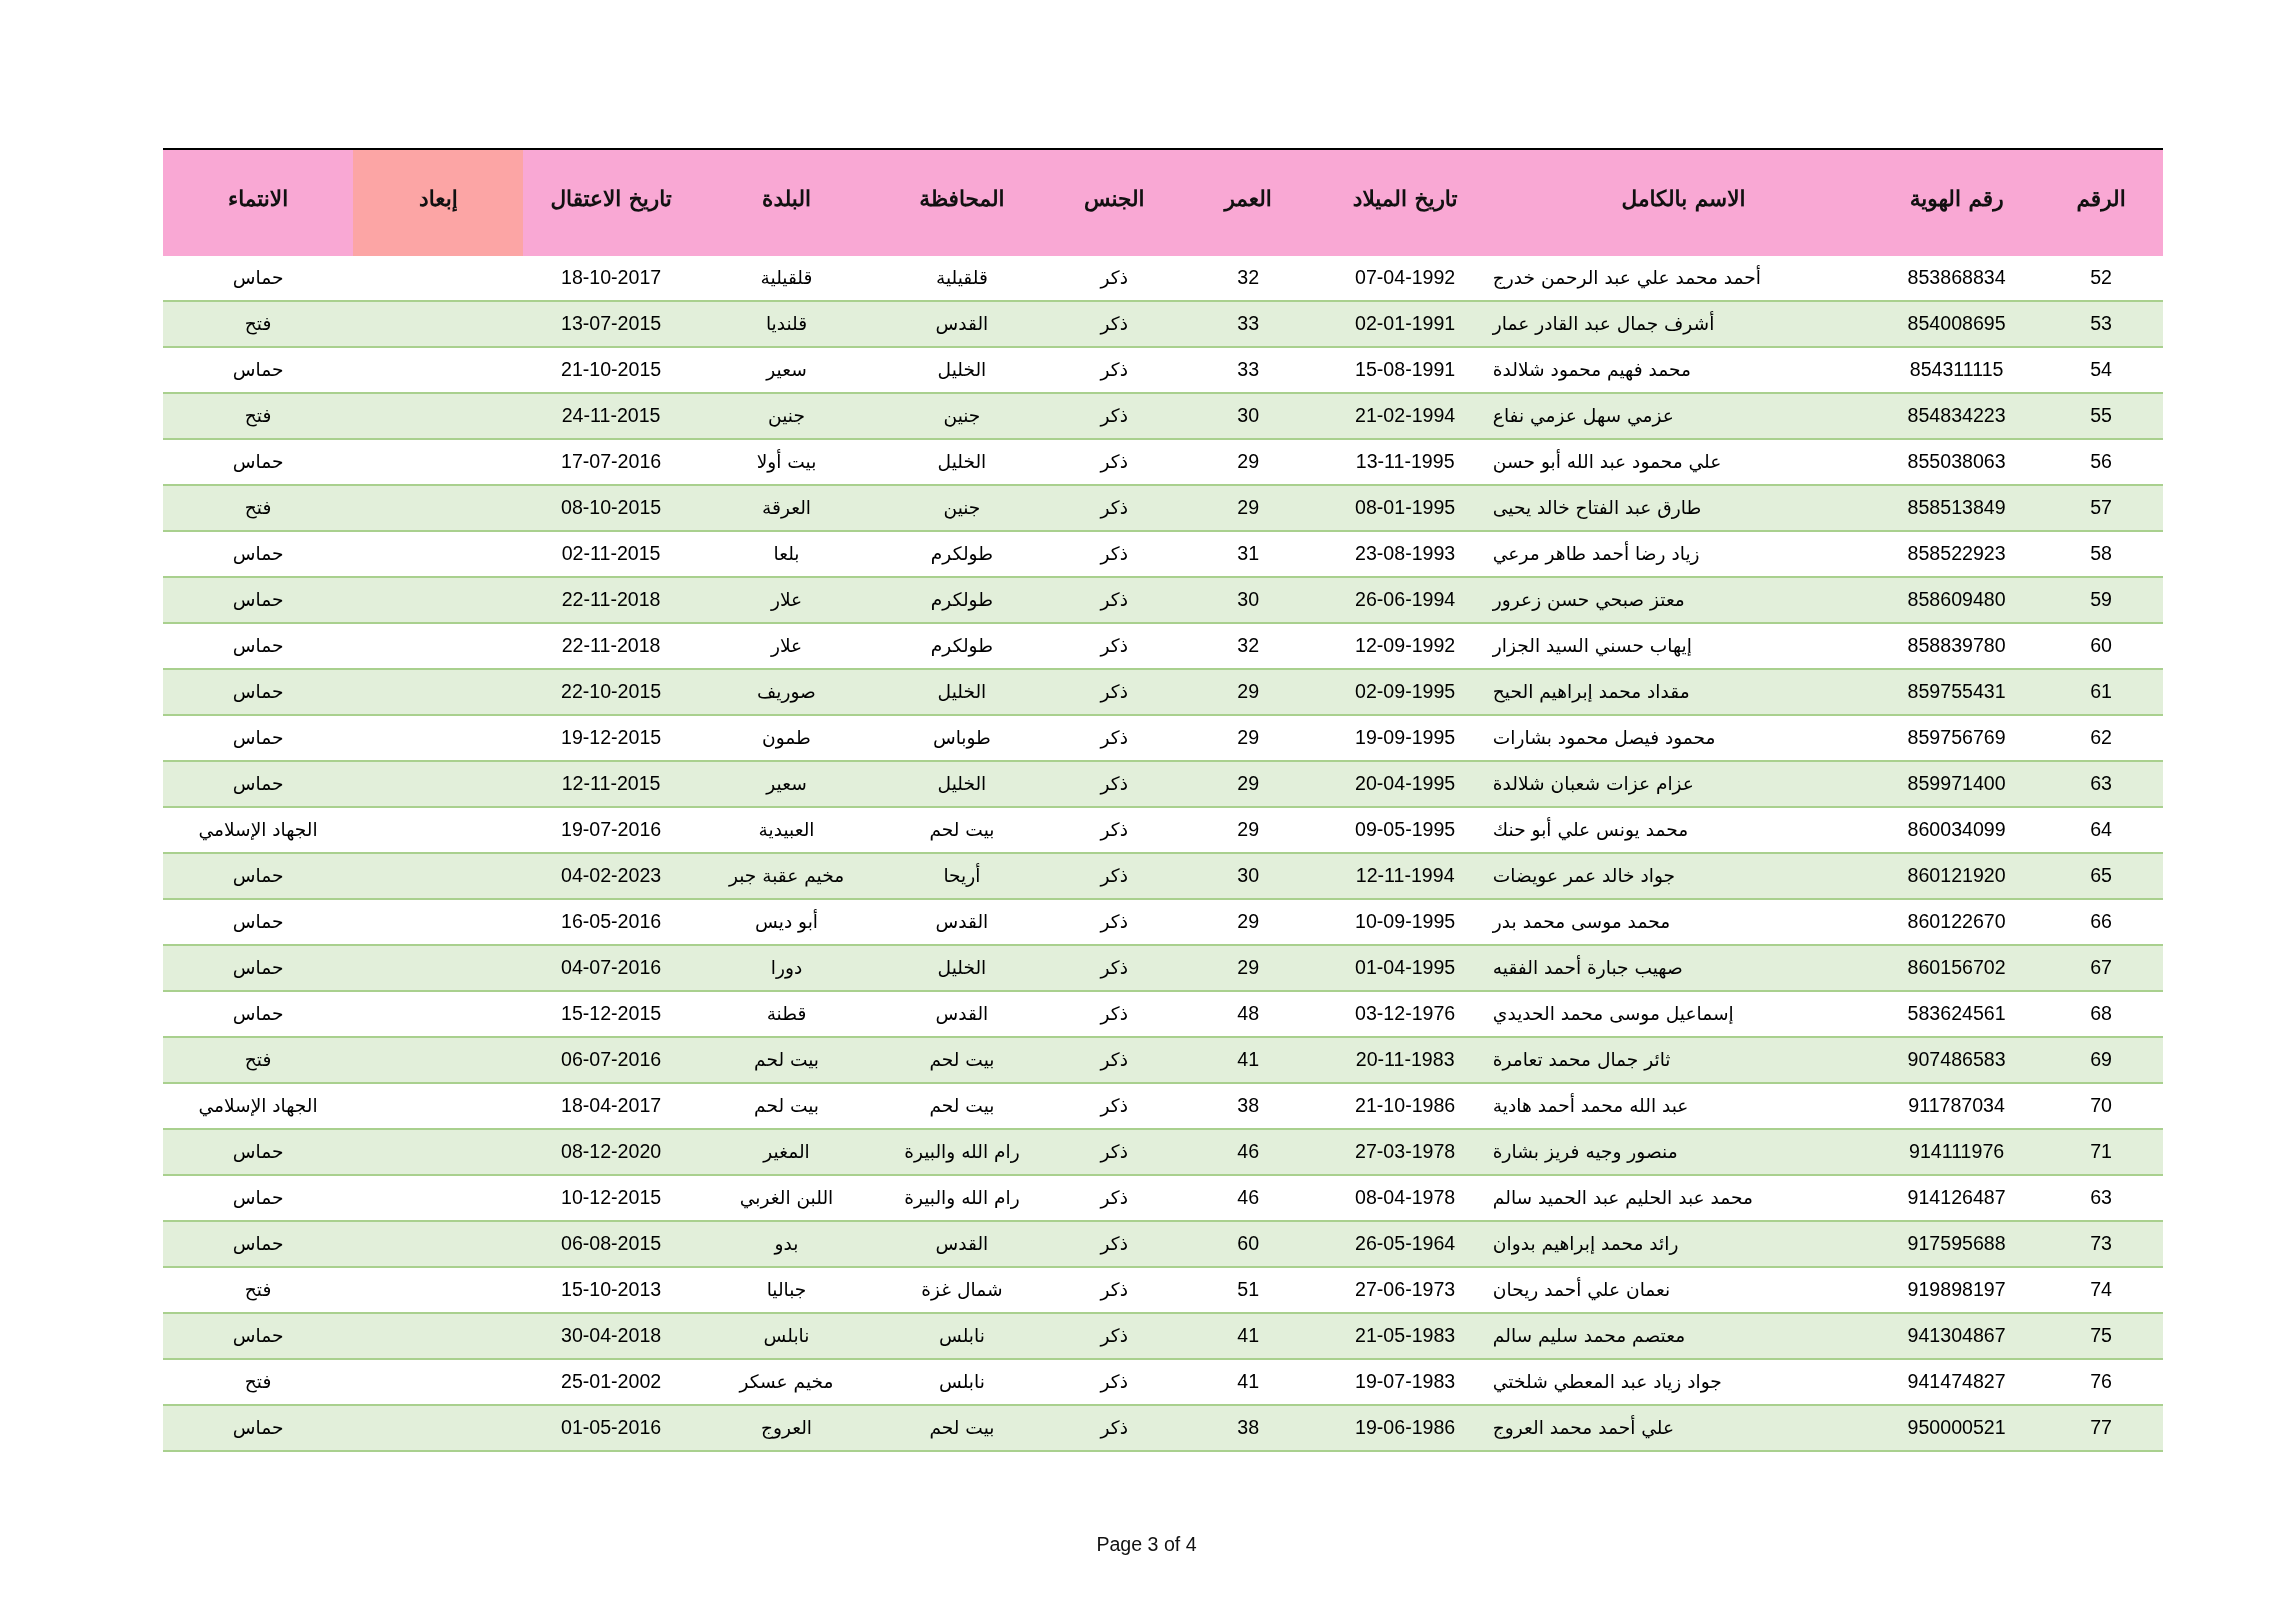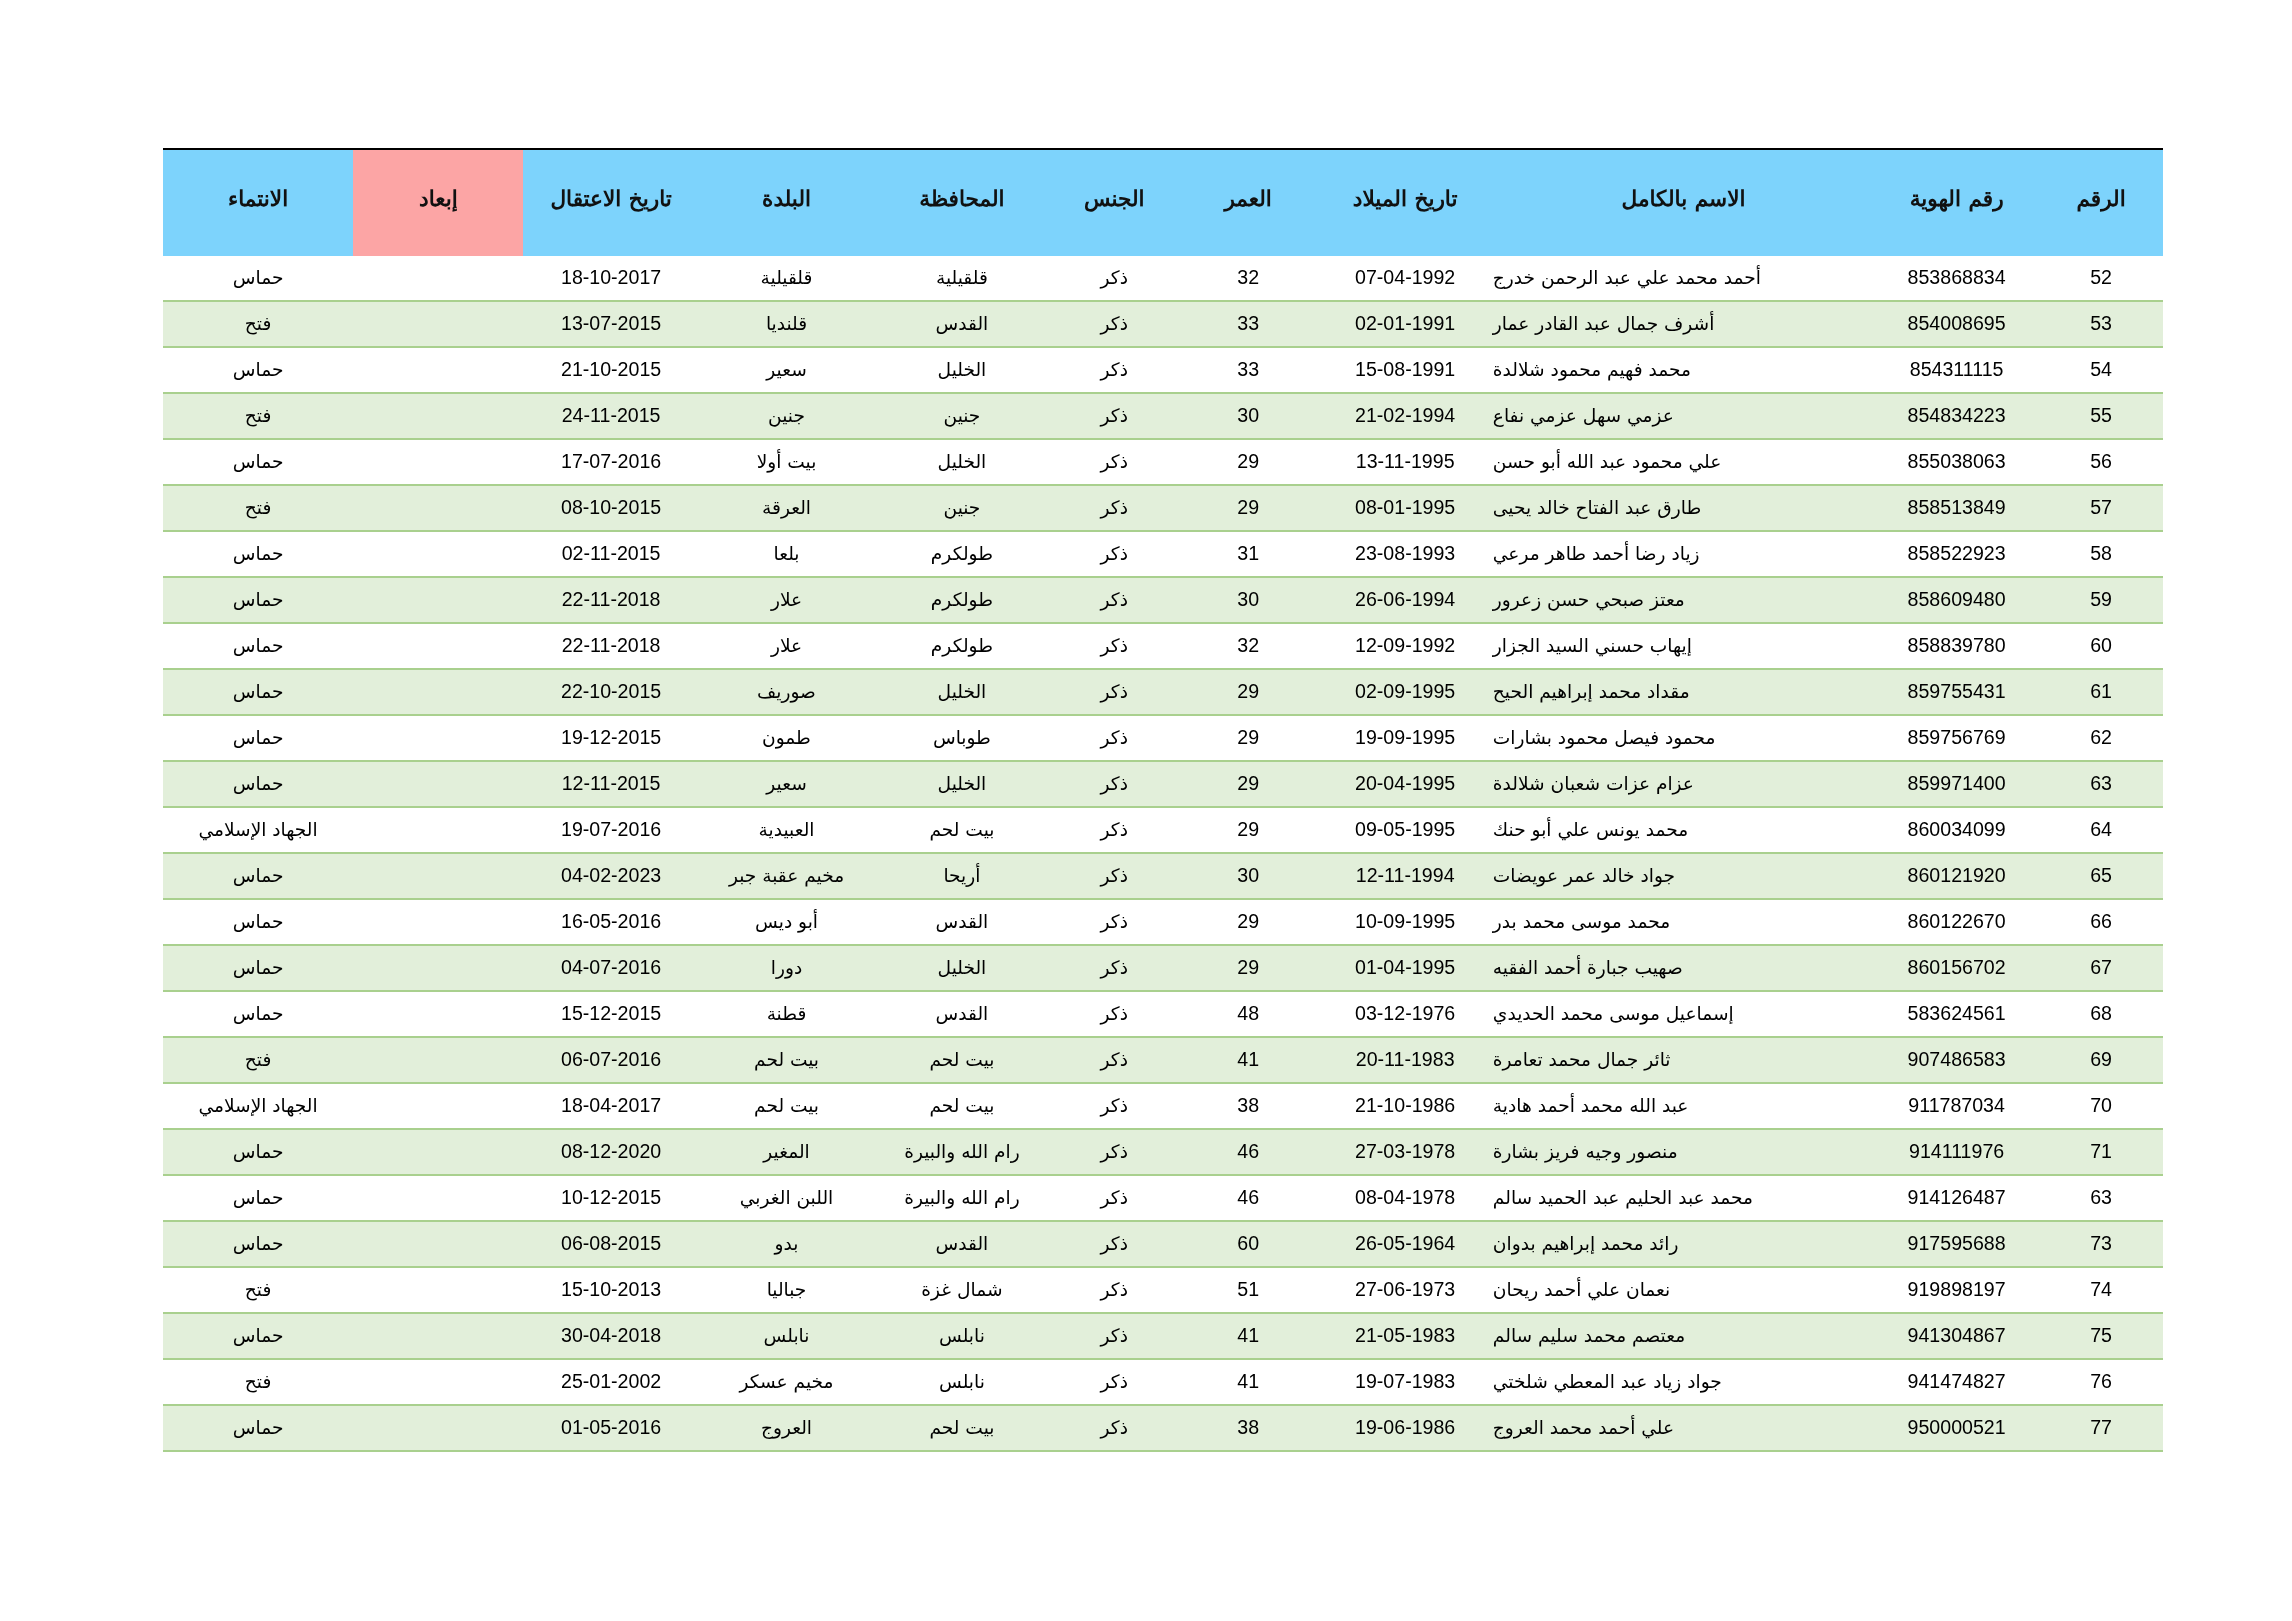--- a/index.html
+++ b/index.html
@@ -2,21 +2,21 @@
 <html><head>
 <meta charset="utf-8">
 <style>
   html, body { margin: 0; padding: 0; background: #ffffff; }
   body { width: 2293px; height: 1621px; position: relative; overflow: hidden;
          font-family: "DejaVu Sans", "Liberation Sans", sans-serif; color: #000; }
   .page { position: absolute; left: 0; top: 0; width: 2293px; height: 1621px; }
   table.roster { position: absolute; left: 163px; top: 148px; width: 2000px;
                  border-collapse: collapse; table-layout: fixed; direction: rtl;
                  border-top: 2.9px solid #000; }
-  table.roster th { height: 96px; background: #7dd3fc; color: #111; font-weight: bold;
+  table.roster th { height: 96px; background: #f9a8d4; color: #111; font-weight: bold;
                     font-size: 21.6px; text-align: center; vertical-align: middle;
                     padding: 0 0 9.8px 0; font-family: "DejaVu Serif", "Liberation Serif", serif; }
   table.roster th.hl { background: #fca5a5; }
   table.roster td { height: 44px; font-size: 19.6px; text-align: center; vertical-align: middle;
                     border-bottom: 2px solid #a9d08e; padding: 0;
                     font-family: "Liberation Sans", "DejaVu Sans", sans-serif; white-space: nowrap; }
   table.roster td.ar { font-family: "DejaVu Sans", "Liberation Sans", sans-serif; font-size: 18.6px; }
   table.roster td.name { text-align: left; padding-right: 5.9px; }
   table.roster tr.alt td { background: #e2efda; }
   .footer { position: absolute; left: 0; width: 2293px; top: 1533px; text-align: center;
@@ -390,14 +390,15 @@
           <td class="ar">ذكر</td>
           <td class="ar">بيت لحم</td>
           <td class="ar">العروج</td>
           <td>01-05-2016</td>
           <td></td>
           <td class="ar">حماس</td>
         </tr>
       </tbody>
   </table>
 
+  <div class="footer">Page 3 of 4</div>
 </div>
 
 
 </body></html>

